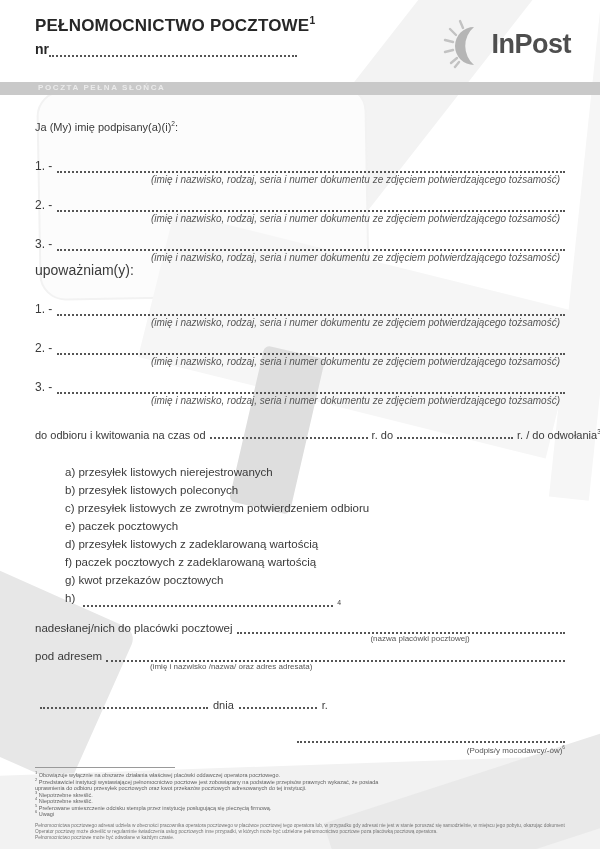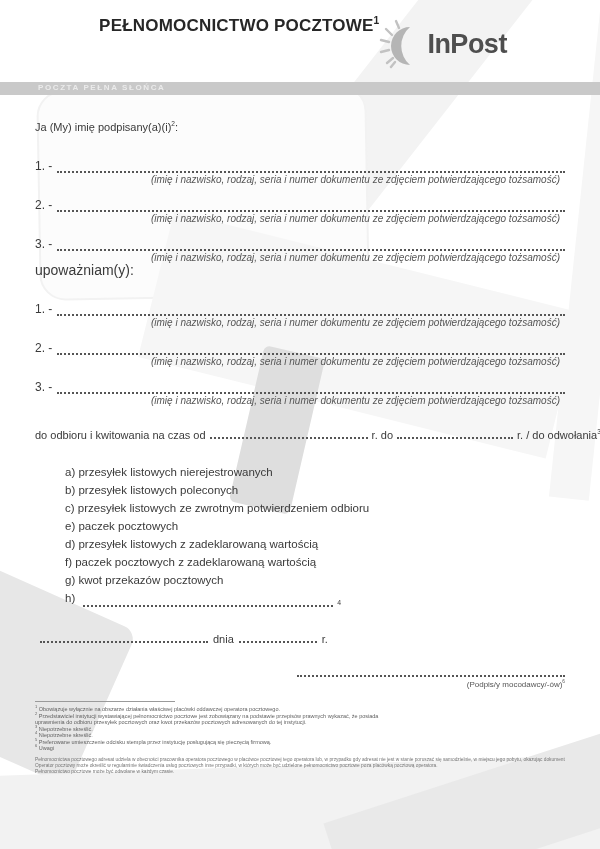--- a/index.html
+++ b/index.html
@@ -24,21 +24,21 @@
   .wm-wedge-bl{ left: -60px; top: 590px; width: 170px; height: 170px; background: #e7e7e7; transform: rotate(24deg); border-radius: 14px; }
   .wm-bottom  { left: -20px; top: 765px; width: 660px; height: 120px; background: #f2f2f2; transform: rotate(-2deg); }
   .wm-streak  { left: 330px; top: 775px; width: 300px; height: 90px;  background: #e9e9e9; transform: rotate(-18deg); }
   .wm-right   { left: 575px; top: 0;     width: 40px;  height: 500px; background: #f6f6f6; transform: rotate(6deg); }
 
   .content { position: relative; z-index: 1; padding: 16px 35px 0 35px; }
 
   sup { font-size: 60%; vertical-align: super; line-height: 0; }
 
   
-  .header-row { display: flex; justify-content: center; align-items: flex-start; }
+  .header-row { display: flex; justify-content: space-between; align-items: flex-start; }
   .title { font-size: 17px; font-weight: bold; color: #272727; letter-spacing: 0.2px; }
   .nr-row { display: flex; align-items: flex-end; width: 262px; margin-top: 3px; height: 18px; }
   .nr-label { font-size: 14px; font-weight: bold; color: #272727; }
   .logo { display: flex; align-items: center; margin-top: 2px; margin-right: -6px; }
   .logo-text { font-size: 27px; font-weight: bold; color: #4e4e4e; letter-spacing: -0.5px; margin-left: 2px; }
 
   .banner { position: relative; margin: 12px -35px 0 -35px; height: 13px; background: #c9c9c9; text-align: center; }
   .banner-inner { position: absolute; left: 38px; top: 1px; font-size: 8px; font-weight: bold; letter-spacing: 1.6px; color: #ebebeb; }
 
   
@@ -98,20 +98,24 @@
     <div class="wm-bottom"></div>
     <div class="wm-streak"></div>
     <div class="wm-right"></div>
   </div>
 
   <div class="content">
 
     <div class="header-row">
       <div>
         <div class="title"><span>PEŁNOMOCNICTWO POCZTOWE</span><sup>1</sup></div>
+        <div class="nr-row">
+          <span class="nr-label">nr</span>
+          <span class="dots"></span>
+        </div>
       </div>
       <div class="logo">
         <svg width="46" height="52" viewBox="0 0 46 52">
           <g stroke="#c2c2c2" stroke-width="2.4" stroke-linecap="round">
             <line x1="7" y1="11" x2="13" y2="17"></line>
             <line x1="2" y1="22" x2="10" y2="24"></line>
             <line x1="2" y1="34" x2="10" y2="32"></line>
             <line x1="8" y1="45" x2="14" y2="40"></line>
             <line x1="17" y1="3" x2="20" y2="10"></line>
             <line x1="12" y1="49" x2="16" y2="44"></line>
@@ -178,20 +182,32 @@
       <div>d) przesyłek listowych z zadeklarowaną wartością</div>
       <div>f) paczek pocztowych z zadeklarowaną wartością</div>
       <div>g) kwot przekazów pocztowych</div>
       <div class="list-h">
         <span class="lbl">h)</span>
         <span class="dots-fixed w250"></span>
         <sup>4</sup>
       </div>
     </div>
 
+    <div class="delivery">
+      <div class="fill-row">
+        <span class="row-num">nadesłanej/nich do placówki pocztowej</span>
+        <span class="dots"></span>
+      </div>
+      <div class="cap1">(nazwa placówki pocztowej)</div>
+      <div class="fill-row">
+        <span class="row-num">pod adresem</span>
+        <span class="dots"></span>
+      </div>
+      <div class="cap2">(imię i nazwisko /nazwa/ oraz adres adresata)</div>
+    </div>
 
     <div class="stamp-date-row">
       <div class="date-group">
         <span class="dots-fixed d170"></span>
         <span>dnia</span>
         <span class="dots-fixed d80"></span>
         <span>r.</span>
       </div>
     </div>
 

